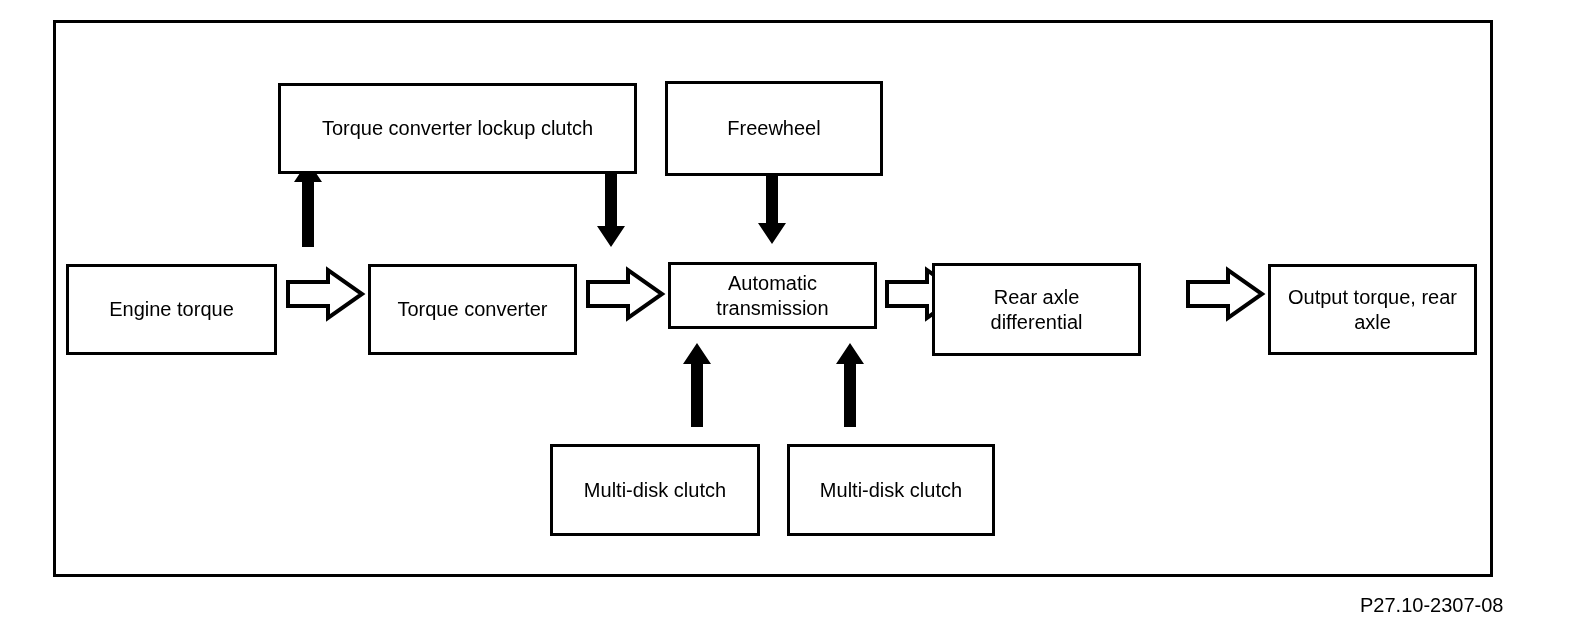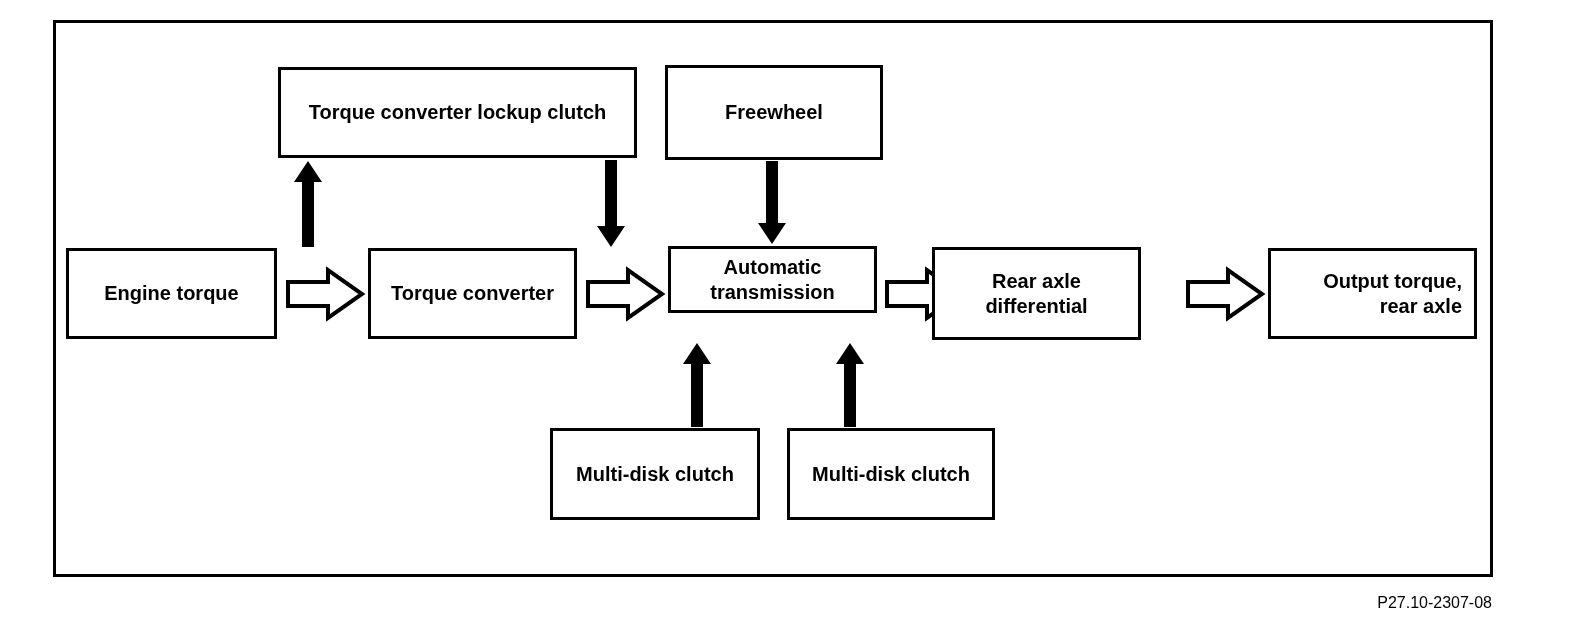--- a/index.html
+++ b/index.html
@@ -35,46 +35,47 @@
   }
   .node {
     position: absolute;
     box-sizing: border-box;
     border: 3px solid #000000;
     background: #ffffff;
     display: flex;
     align-items: center;
     justify-content: center;
     text-align: center;
-    font-weight: bold;
+    font-weight: normal;
     font-size: 20px;
     line-height: 1.25;
     color: #000000;
     padding: 2px 12px;
+    margin-top: 16px;
   }
   
   .node.engine      { left: 66px;   top: 248px; width: 211px; height: 91px; }
   .node.converter   { left: 368px;  top: 248px; width: 209px; height: 91px; }
   .node.transmission{ left: 668px;  top: 246px; width: 209px; height: 67px; }
   .node.rearaxle    { left: 932px;  top: 247px; width: 209px; height: 93px; }
-  .node.output      { left: 1268px; top: 248px; width: 209px; height: 91px; text-align: right; }
+  .node.output      { left: 1268px; top: 248px; width: 209px; height: 91px; }
   
   .node.lockup      { left: 278px;  top: 67px;  width: 359px; height: 91px; }
   .node.freewheel   { left: 665px;  top: 65px;  width: 218px; height: 95px; }
   
   .node.clutch      { left: 550px;  top: 428px; width: 210px; height: 92px; }
   .node.brake       { left: 787px;  top: 428px; width: 208px; height: 92px; }
 
   .caption {
     position: absolute;
     left: 1360px;
     top: 594px;
     width: 132px;
     text-align: right;
-    font-size: 16px;
+    font-size: 20px;
     font-weight: normal;
     color: #000000;
     white-space: nowrap;
   }
 </style>
 </head>
 <body>
 
 <div class="canvas">
 

